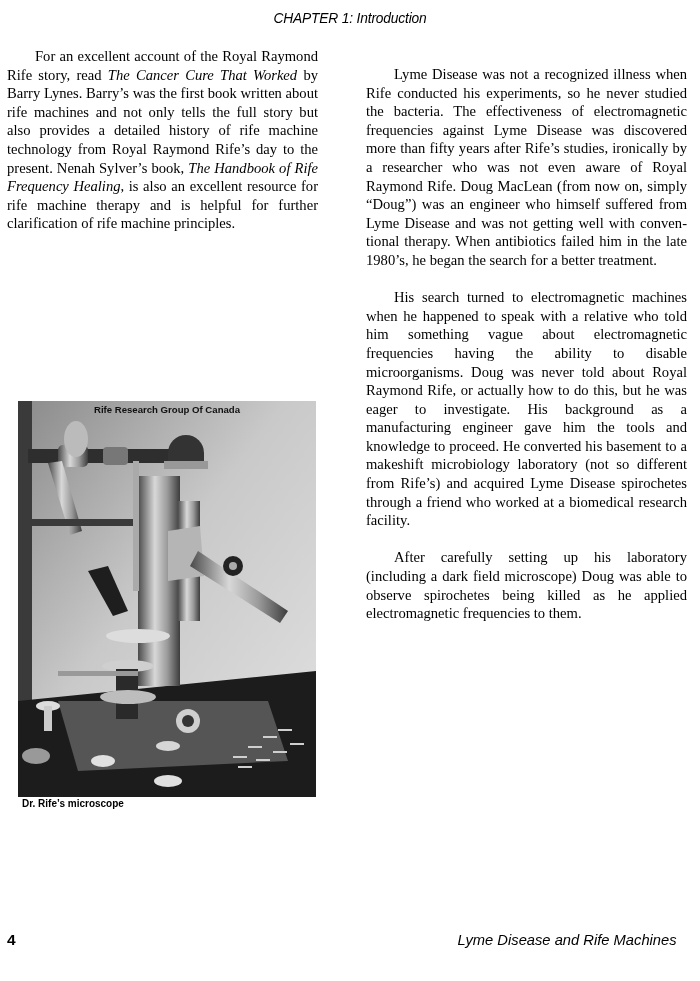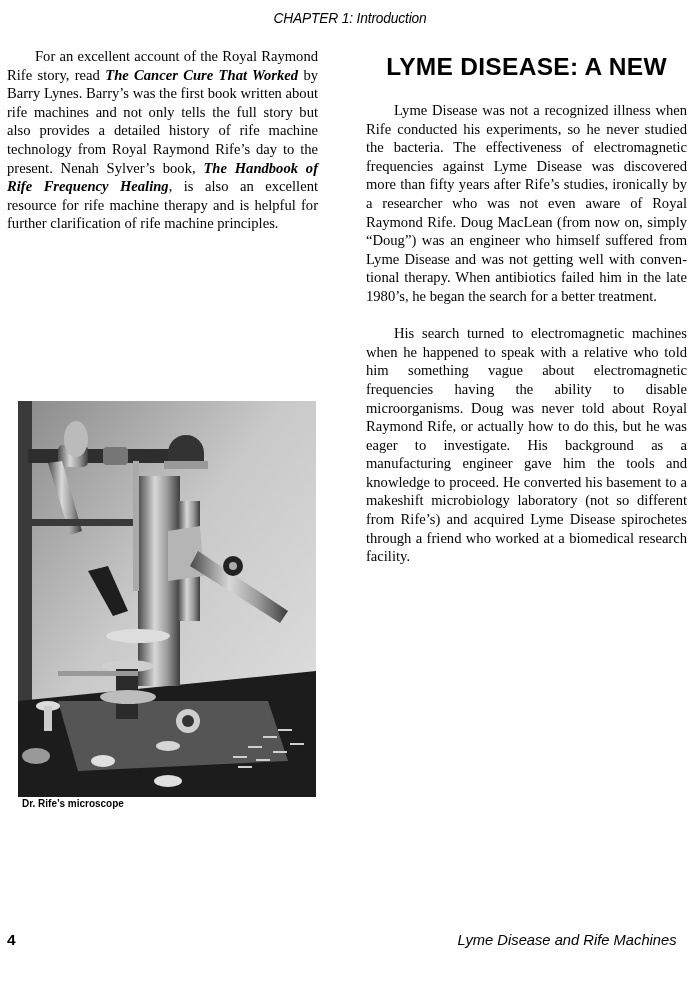--- a/index.html
+++ b/index.html
@@ -8,21 +8,21 @@
     position: absolute; top: 9px; left: 0; width: 700px; text-align: center;
     font-family: "Liberation Sans", sans-serif; font-style: italic; font-size: 15px;
     letter-spacing: -0.2px; transform: scaleX(0.92);
   }
   .col-left { position: absolute; left: 7px; top: 47px; width: 311px; }
   .col-right { position: absolute; left: 366px; top: 47px; width: 321px; }
   .body-text p {
     font-family: "Liberation Serif", serif; font-size: 14.6px; line-height: 18.6px;
     margin: 0 0 18.6px 0; text-align: justify; text-indent: 28px; hyphens: manual;
   }
-  .body-text p i { font-style: italic; font-weight: bold; }
+  .body-text p i { font-style: italic; }
   .chapter-title {
     font-family: "Liberation Sans", sans-serif; font-weight: bold; font-size: 24.5px;
     line-height: 33px; text-align: center; margin: 3px 0 0 0; letter-spacing: 0.3px;
   }
   .right-body { margin-top: 18px; }
   .photo {
     position: absolute; left: 18px; top: 401px; width: 298px; height: 396px;
     background: #5a5a5a; overflow: hidden;
   }
   .photo svg { display: block; }
@@ -117,27 +117,28 @@
       <rect x="245" y="335" width="14" height="2"></rect>
         <rect x="260" y="328" width="14" height="2"></rect>
       <rect x="220" y="365" width="14" height="2"></rect>
         <rect x="238" y="358" width="14" height="2"></rect>
       <rect x="255" y="350" width="14" height="2"></rect>
         <rect x="272" y="342" width="14" height="2"></rect>
     </g>
 
     <ellipse cx="18" cy="355" rx="14" ry="8" fill="#999"></ellipse>
   </svg>
+  <div class="photo-credit">Rife Research Group Of Canada</div>
 </div>
 <div class="caption">Dr. Rife’s microscope</div>
 
 <div class="col-right">
   <div class="chapter-title">
-    <div>LYME DISEASE:  A NEW</div>
   </div>
   <div class="right-body body-text">
     <p><span>Lyme Disease was not a recognized illness when Rife conducted his experiments, so he never studied the bacteria.  The effectiveness of electromagnetic frequencies against Lyme Disease was discovered more than fifty years after Rife’s studies, ironically by a researcher who was not even aware of Royal Raymond Rife.  Doug MacLean (from now on, simply “Doug”) was an engineer who himself suffered from Lyme Disease and was not getting well with conven­tional therapy.  When antibiotics failed him in the late 1980’s, he began the search for a better treatment.</span></p>
     <p><span>His search turned to electromagnetic ma­chines when he happened to speak with a relative who told him something vague about electro­magnetic frequencies having the ability to disable microorganisms.  Doug was never told about Royal Raymond Rife, or actually how to do this, but he was eager to investigate.  His background as a manufacturing engineer gave him the tools and knowledge to proceed.  He converted his basement to a makeshift microbiology laboratory (not so different from Rife’s) and acquired Lyme Disease spirochetes through a friend who worked at a biomedical research facility.</span></p>
+    <p><span>After carefully setting up his laboratory (including a dark field microscope) Doug was able to observe spirochetes being killed as he applied electromagnetic frequencies to them.</span></p>
   </div>
 </div>
 
 <div class="page-number">4</div>
 <div class="running-foot">Lyme Disease and Rife Machines</div>
 
 </body></html>

